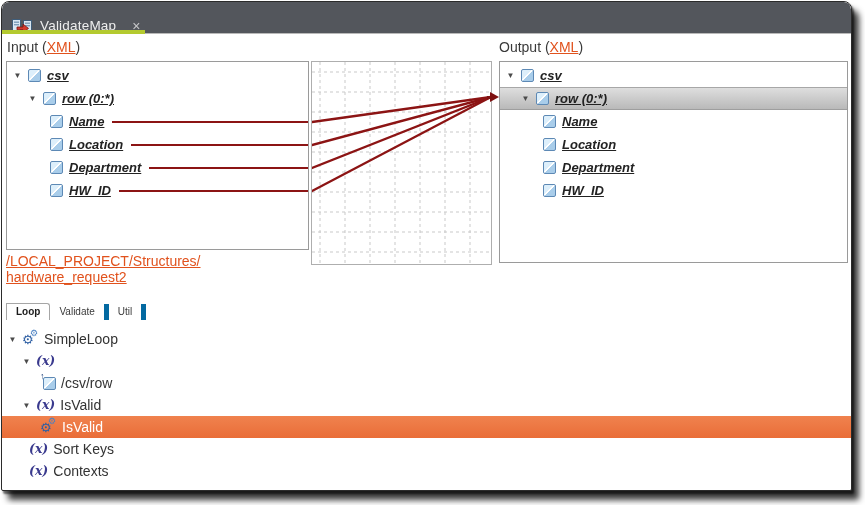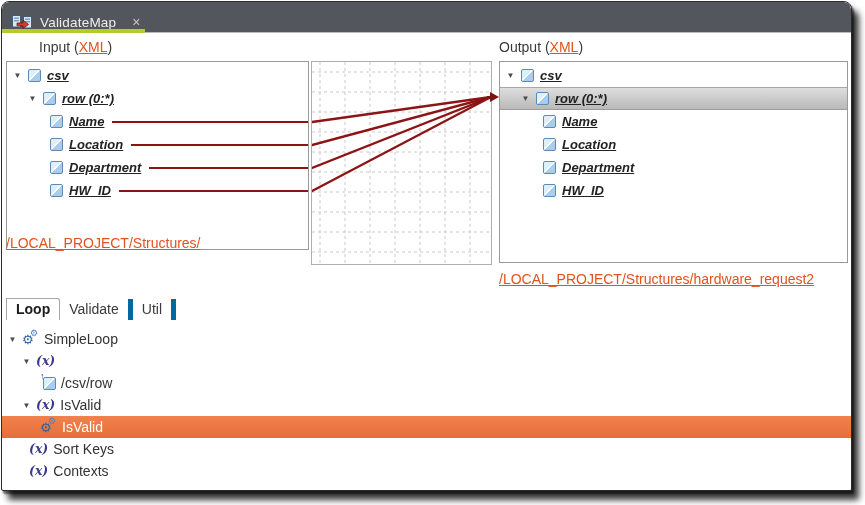--- a/index.html
+++ b/index.html
@@ -6,30 +6,30 @@
   html,body { width:865px; height:505px; background:#fff; font-family:"Liberation Sans","DejaVu Sans",sans-serif; overflow:hidden; }
 
   .window {
     position:relative; margin:1px 0 0 1px; width:851px; height:490px;
     background:#fff; border:1px solid #2b2b2b; border-radius:8px 8px 2px 2px;
     box-shadow:7px 9px 6px rgba(0,0,0,0.78), 2px 3px 2px rgba(0,0,0,0.55);
     overflow:hidden;
   }
 
   
-  .topbar { position:absolute; left:0; top:0; width:100%; height:31px; background:#53565c; border-radius:7px 7px 0 0; display:flex; align-items:flex-end; padding:3px 10px; }
+  .topbar { position:absolute; left:0; top:0; width:100%; height:31px; background:#53565c; border-radius:7px 7px 0 0; display:flex; align-items:flex-start; padding:16px 10px; }
   .topbar .hairline { position:absolute; left:143px; bottom:0; right:0; height:1px; background:#b9b9b9; }
   .tab-underline { position:absolute; left:0; bottom:0; width:143px; height:4px; background:#b4ca2f; }
   .tab-title { color:#eeeeee; font-size:13.5px; margin-left:8px; letter-spacing:.2px; }
   .tab-close { color:#c7c8ca; font-size:14px; margin-left:16px; cursor:default; }
 
   
   .pane-header { position:absolute; font-size:14px; color:#3a3a3a; }
   .pane-header a, .flink { color:#e1521d; text-decoration:underline; cursor:pointer; }
-  .hdr-in { left:5px; top:37px;margin-left:32px; }
+  .hdr-in { left:5px; top:37px; }
   .hdr-out { left:497px; top:37px; }
 
   
   .panel { position:absolute; background:#fff; border:1px solid #9a9a9a; padding-top:2px; overflow:hidden; }
   .input-panel  { left:4px;   top:59px; width:303px; height:189px; }
   .output-panel { left:497px; top:59px; width:349px; height:202px; }
   .canvas-box   { position:absolute; left:309px; top:59px; width:181px; height:204px; border:1px solid #aeaeae; background:#fff; }
 
   .trow { position:relative; height:23px; display:flex; align-items:center; gap:6px; font-size:13px; }
   .trow .lbl { font-weight:bold; font-style:italic; color:#222; white-space:nowrap;text-decoration:underline; }
@@ -43,26 +43,26 @@
   .mapline { flex:1 1 auto; height:2px; background:#8c1414; margin-left:2px; }
 
   .sel-gray { background:linear-gradient(#dedede,#b9b9b9); border-top:1px solid #a7a7a7; border-bottom:1px solid #9e9e9e; }
 
   .map-arrow { position:absolute; left:488px; top:90px; width:0; height:0;
     border:5px solid transparent; border-left:9px solid #7e1111; }
   .map-arrow::before { content:''; position:absolute; left:-12px; top:-1px; width:4px; height:2.5px; background:#7e1111; }
 
   
   .flink { position:absolute; font-size:14px; line-height:16px; display:block; white-space:nowrap; }
-  .flink-l1 { left:4px; top:233px; }
+  .flink-l1 { left:4px; top:251px; }
   .flink-l2 { left:4px; top:267px; }
   .flink-r  { left:497px; top:269px; }
 
   
-  .btabs { position:absolute; left:4px; top:296px; height:22px; display:flex; align-items:flex-end; font-size:14px; color:#3a3a3a; }
+  .btabs { position:absolute; left:4px; top:296px; height:22px; display:flex; align-items:flex-end; font-size:10px; color:#3a3a3a; }
   .btab { padding:2px 9px 3px 9px; border-right:5px solid #0369a1; cursor:default; }
   .btab.active { font-weight:bold; color:#1d1d1d; border:1px solid #a6a6a6; border-bottom:none; border-radius:0 3px 0 0; background:#fff; }
 
   
   .btree { position:absolute; left:0; top:326px; width:100%; }
   .brow { position:relative; height:22px; display:flex; align-items:center; gap:5px; font-size:14px; color:#333; }
   .b-l0 { padding-left:6px; } .b-l1 { padding-left:20px; } .b-l1nt { padding-left:27px; } .b-l2 { padding-left:38px; }
   .brow.selected { background:linear-gradient(#f0824e,#e96d38); color:#fff; }
   .fx-icon { font-family:"DejaVu Serif",serif; font-style:italic; font-weight:bold; font-size:12.5px; color:#3a3a8e; line-height:1; }
   .gears { position:relative; width:17px; height:16px; flex:0 0 17px; }
@@ -184,21 +184,21 @@
       <span class="el-icon"></span>
       <span class="lbl">Department</span>
     </div>
     <div class="trow lvl2">
       <span class="el-icon"></span>
       <span class="lbl">HW_ID</span>
     </div>
   </div>
 
   <a class="flink flink-l1">/LOCAL_PROJECT/Structures/</a>
-  <a class="flink flink-r">/LOCAL_PROJECT/Structures/hardware_request2</a>
+  <a class="flink flink-l2">hardware_request2</a>
 
   <div class="btabs">
     <span class="btab active">Loop</span>
     <span class="btab">Validate</span>
     <span class="btab">Util</span>
   </div>
 
   <div class="btree">
     <div class="brow b-l0">
       <span class="tri">▼</span>

